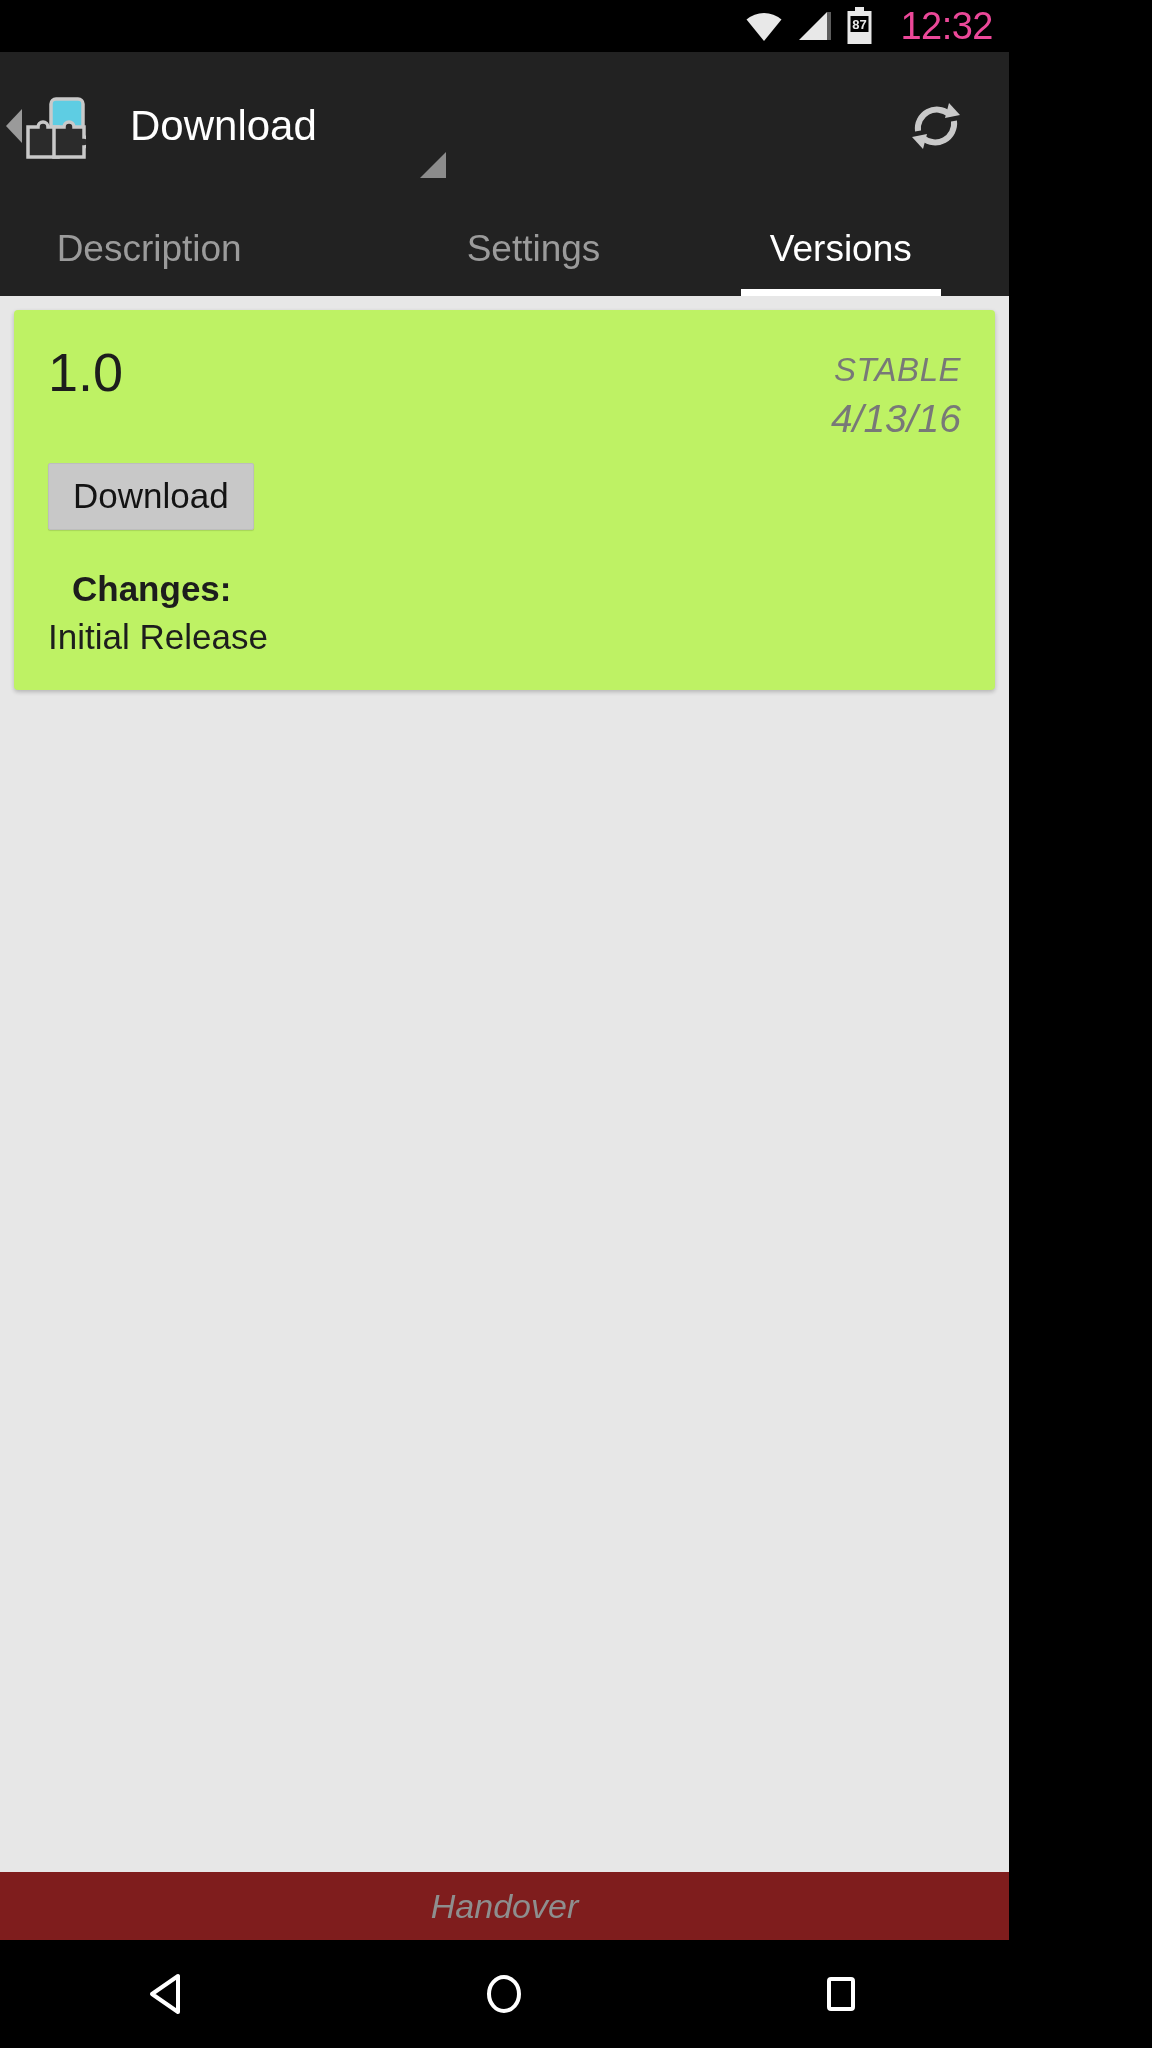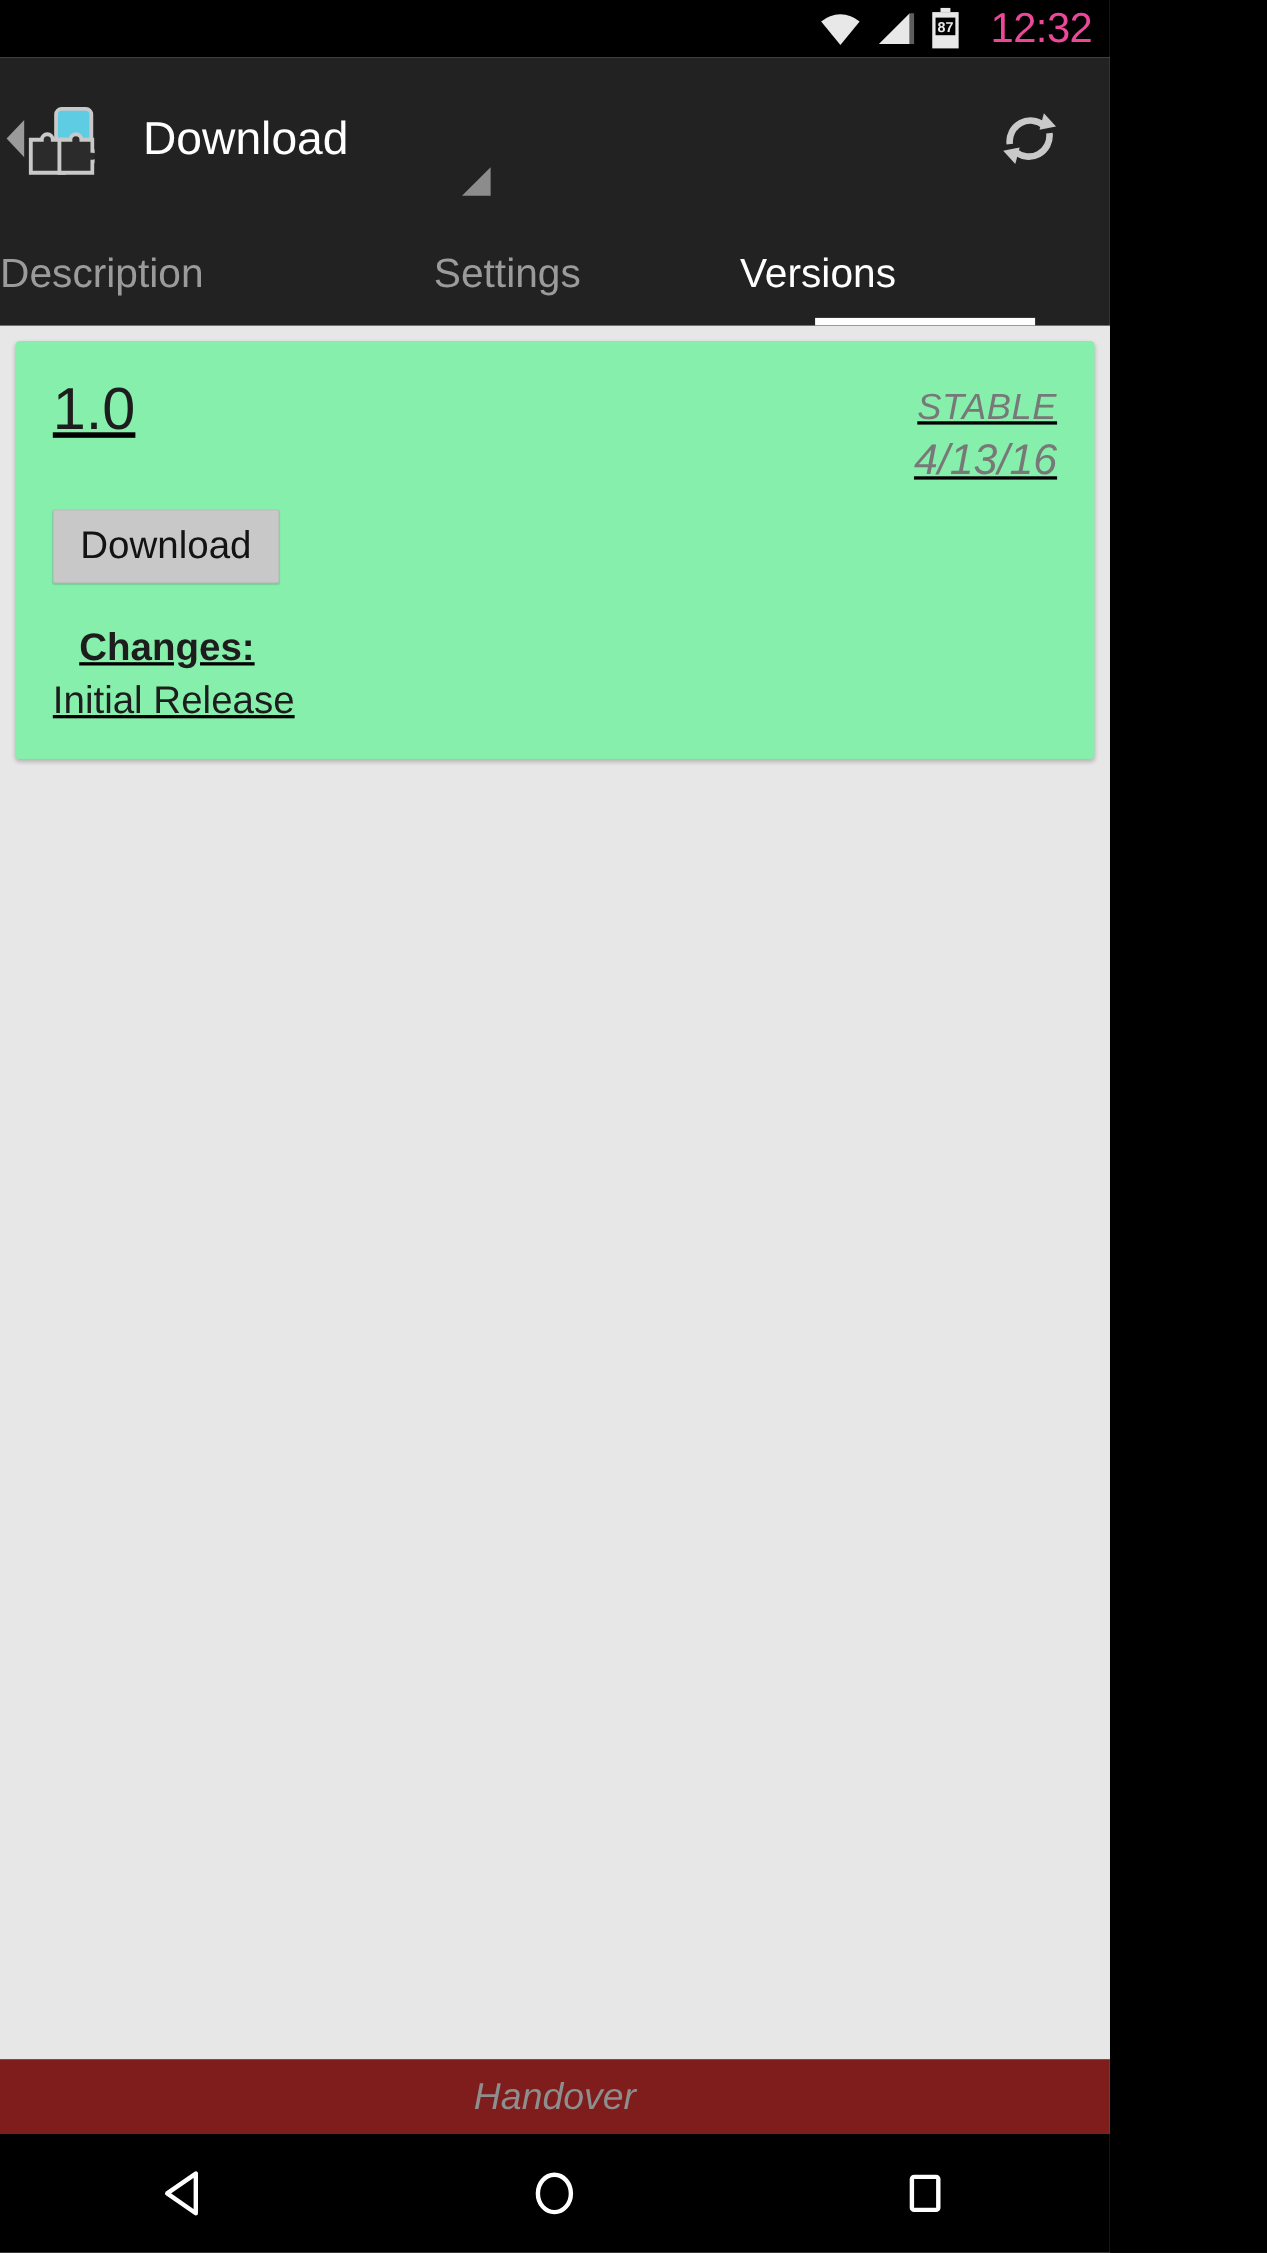--- a/index.html
+++ b/index.html
@@ -62,43 +62,42 @@
   .ab-actions { margin-left: auto; padding-right: 42px; display: flex; align-items: center; }
   .refresh-ic { width: 62px; height: 62px; display: block; }
 
   
   .tabbar {
     height: 96px; background: #222222;
     display: flex; align-items: stretch; flex: 0 0 auto;
     position: relative; overflow: hidden;
   }
   .tab {
-    flex: 1 1 0; display: flex; align-items: center; 
+    flex: 1 1 0; display: flex; align-items: center; justify-content: center;
     position: relative; white-space: nowrap;
   }
   .tab-label { font-size: 37px; color: #9b9b9b; line-height: 1; }
   .tab.active .tab-label { color: #ffffff; }
   .tab.active::after {
     content: ""; position: absolute; left: 50%; transform: translateX(-50%);
     bottom: 0; width: 200px; height: 7px; background: #ffffff;
   }
   .tab.first .tab-label { margin-right: 38px; }
   .tab.last  .tab-label { margin-left: 58px; }
 
   
   .content {
     flex: 1 1 auto; background: #e7e7e7; padding: 14px 14px 0 14px;
     overflow: hidden;
   }
   .card {
-    background: #86efac; border-radius: 4px;
+    background: #bef264; border-radius: 4px;
     box-shadow: 0 2px 4px rgba(0,0,0,0.22);
     padding: 34px 34px 32px 34px;
     position: relative;
-    text-decoration: underline;
   }
   .card-head { display: flex; align-items: flex-start; }
   .version-no {
     font-size: 54px; color: #1d1d1d; line-height: 1.05;
     font-weight: 400;
   }
   .head-right {
     margin-left: auto; text-align: right; padding-top: 4px;
   }
   .chan-badge {

